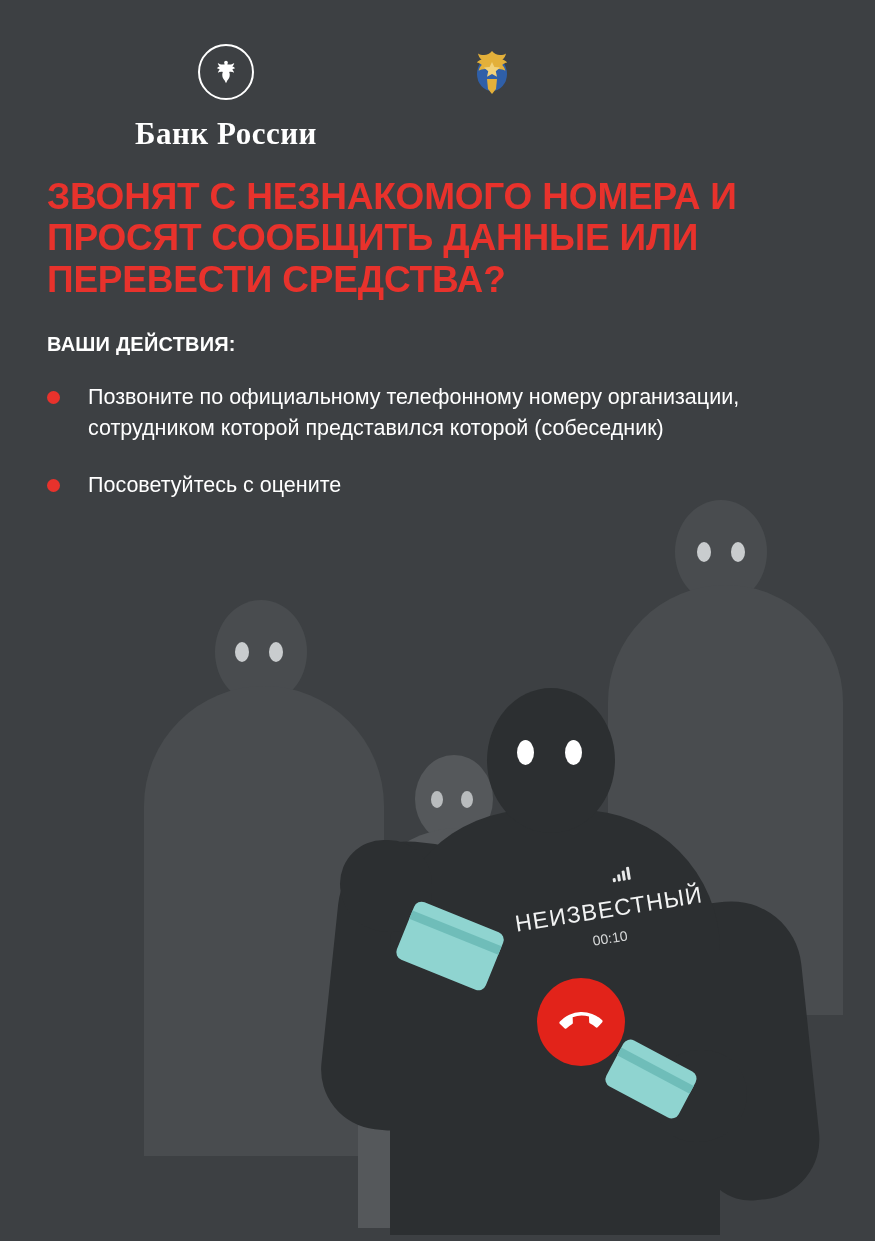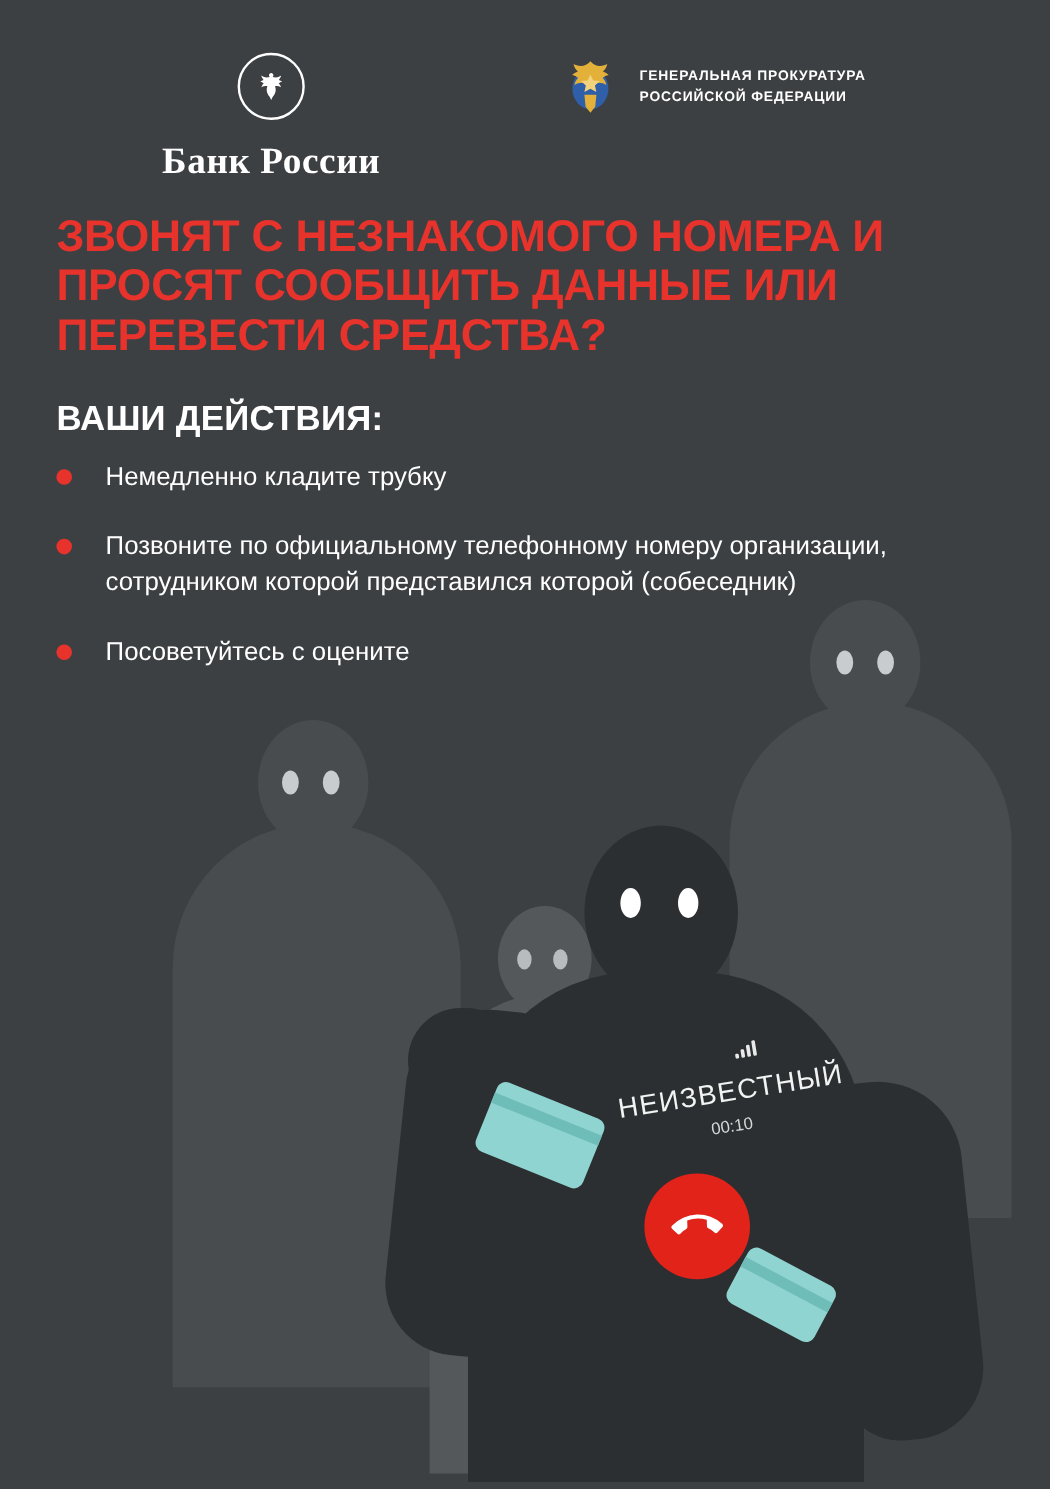--- a/index.html
+++ b/index.html
@@ -264,21 +264,21 @@
     letter-spacing: -0.2px;
     text-transform: uppercase;
     margin-top: 24px;
   }
 
   .subhead {
     position: absolute;
     top: 333px;
     left: 47px;
     color: #ffffff;
-    font-size: 29px;
+    font-size: 20px;
     font-weight: 700;
     letter-spacing: 0.2px;
   }
 
   .actions {
     position: absolute;
     top: 382px;
     left: 47px;
     width: 770px;
   }
@@ -375,38 +375,30 @@
 
     <div class="logo-gp">
       <div class="gp-mark">
         <svg width="54" height="54" viewBox="0 0 54 54" aria-hidden="true">
           <ellipse cx="27" cy="28" rx="15" ry="17" fill="#2f5fa8"></ellipse>
           <path d="M27 5c2 2.5 5 4 8 4 2.5 0 4.5-.7 6-1.6-.4 2.6-1.8 4.7-3.6 6.2 2 .6 3.6 1.7 4.8 3-2 .3-3.7 1.2-5 2.5 1.6 1.5 2.7 3.5 3.1 5.7-1.8-1.2-4-1.9-6.3-1.9-1.3 0-2.5.2-3.7.6l-3.3-1.2-3.3 1.2c-1.2-.4-2.4-.6-3.7-.6-2.3 0-4.5.7-6.3 1.9.4-2.2 1.5-4.2 3.1-5.7-1.3-1.3-3-2.2-5-2.5 1.2-1.3 2.8-2.4 4.8-3-1.8-1.5-3.2-3.6-3.6-6.2 1.5.9 3.5 1.6 6 1.6 3 0 6-1.5 8-4z" fill="#e3b03a"></path>
           <path d="M27 16l2.4 5 5.6.6-4.2 3.7 1.2 5.4L27 28l-5 2.7 1.2-5.4-4.2-3.7 5.6-.6z" fill="#f2d27a"></path>
           <path d="M22 33h10l-1 10-4 5-4-5z" fill="#e3b03a"></path>
         </svg>
       </div>
-      <div class="gp-text">
-        <div>ГЕНЕРАЛЬНАЯ ПРОКУРАТУРА</div>
-        <div>РОССИЙСКОЙ ФЕДЕРАЦИИ</div>
-      </div>
     </div>
   </div>
 
   <div class="headline">ЗВОНЯТ С НЕЗНАКОМОГО НОМЕРА И ПРОСЯТ СООБЩИТЬ ДАННЫЕ ИЛИ ПЕРЕВЕСТИ СРЕДСТВА?</div>
 
   <div class="subhead">ВАШИ ДЕЙСТВИЯ:</div>
 
   <div class="actions">
     <div class="action-item">
       <div class="bullet"></div>
-      <div class="action-text">Немедленно кладите трубку</div>
-    </div>
-    <div class="action-item">
-      <div class="bullet"></div>
       <div class="action-text">Позвоните по официальному телефонному номеру организации, сотрудником которой представился которой (собеседник)</div>
     </div>
     <div class="action-item">
       <div class="bullet"></div>
       <div class="action-text">Посоветуйтесь с оцените</div>
     </div>
   </div>
 
 </div>
 

